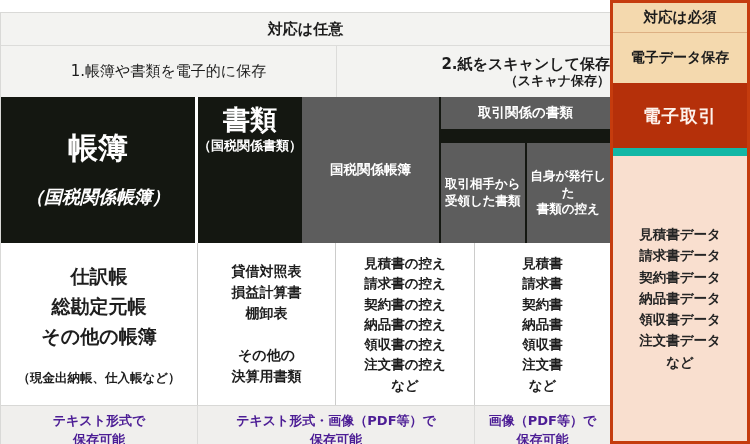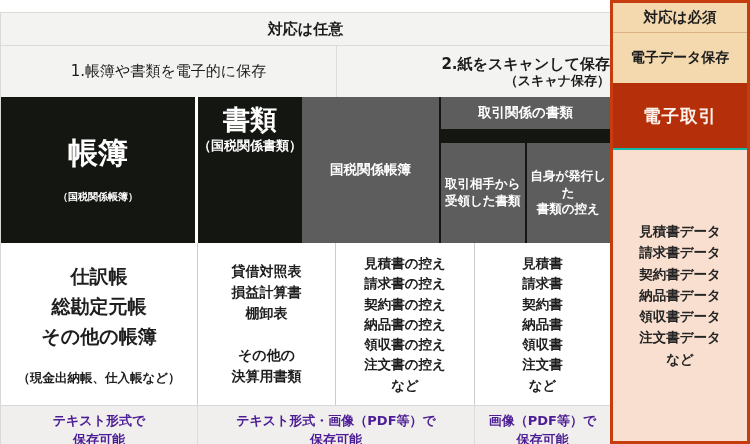--- a/index.html
+++ b/index.html
@@ -34,21 +34,21 @@
   .m2 .l1{ font-size:15px; line-height:1.2; }
   .m2 .l2{ font-size:13px; line-height:1.2;margin-left:20px; }
 
   
   .row-heads{ height:146px; display:flex; background:#ffffff; }
   .choubo-box{
     width:194px; margin-right:3px; background:#141711; color:#ffffff;
     display:flex; flex-direction:column; align-items:center; justify-content:center;text-align:center;
   }
   .choubo-box .big{ font-size:30px; font-weight:bold; line-height:1.15; }
-  .choubo-box .sub{ font-size:10px; font-weight:bold; margin-top:20px; }
+  .choubo-box .sub{ font-size:18px; font-weight:bold; margin-top:20px;font-style:italic; }
   .shorui-group{ flex:1; background:#141711; display:flex; }
   .shorui-title{
     height:66px; color:#ffffff; display:flex; flex-direction:column;
     align-items:center; justify-content:center;
   }
   .shorui-title .big{ font-size:27px; font-weight:bold; line-height:1.1; }
   .shorui-title .sub{ font-size:13px; font-weight:bold; margin-top:2px; }
   .gray-area{ flex:1; display:flex; gap:2px; }
   .gray-cell{
     background:#5d5d5d; color:#ffffff; font-weight:bold;
@@ -98,21 +98,21 @@
     height:50px; background:#f4d9ae;
     display:flex; align-items:center; justify-content:center;
     font-size:14px; font-weight:bold;
   }
   .etorihiki{
     height:65px; background:#b5300a; color:#fdf2ec;
     display:flex; align-items:center; justify-content:center;
     font-size:17.5px; font-weight:bold; letter-spacing:1px;
   }
   .pinklist{
-    flex:1; background:#f9dfcf; border-top:2px solid #14b8a6; color:#252525;
+    flex:1; background:#f9dfcf; border-top:8px solid #14b8a6; color:#252525;
     display:flex; align-items:center; justify-content:center; text-align:center;
     font-size:13.5px; font-weight:bold; line-height:1.58;
   }
   .peach-note{
     height:50px; background:#f4d9ae; border-top:3px solid #c53c0e;
     display:flex; align-items:center; justify-content:center; text-align:center;
     font-size:13px; font-weight:bold; line-height:1.35;
   }
 </style>
 </head>

